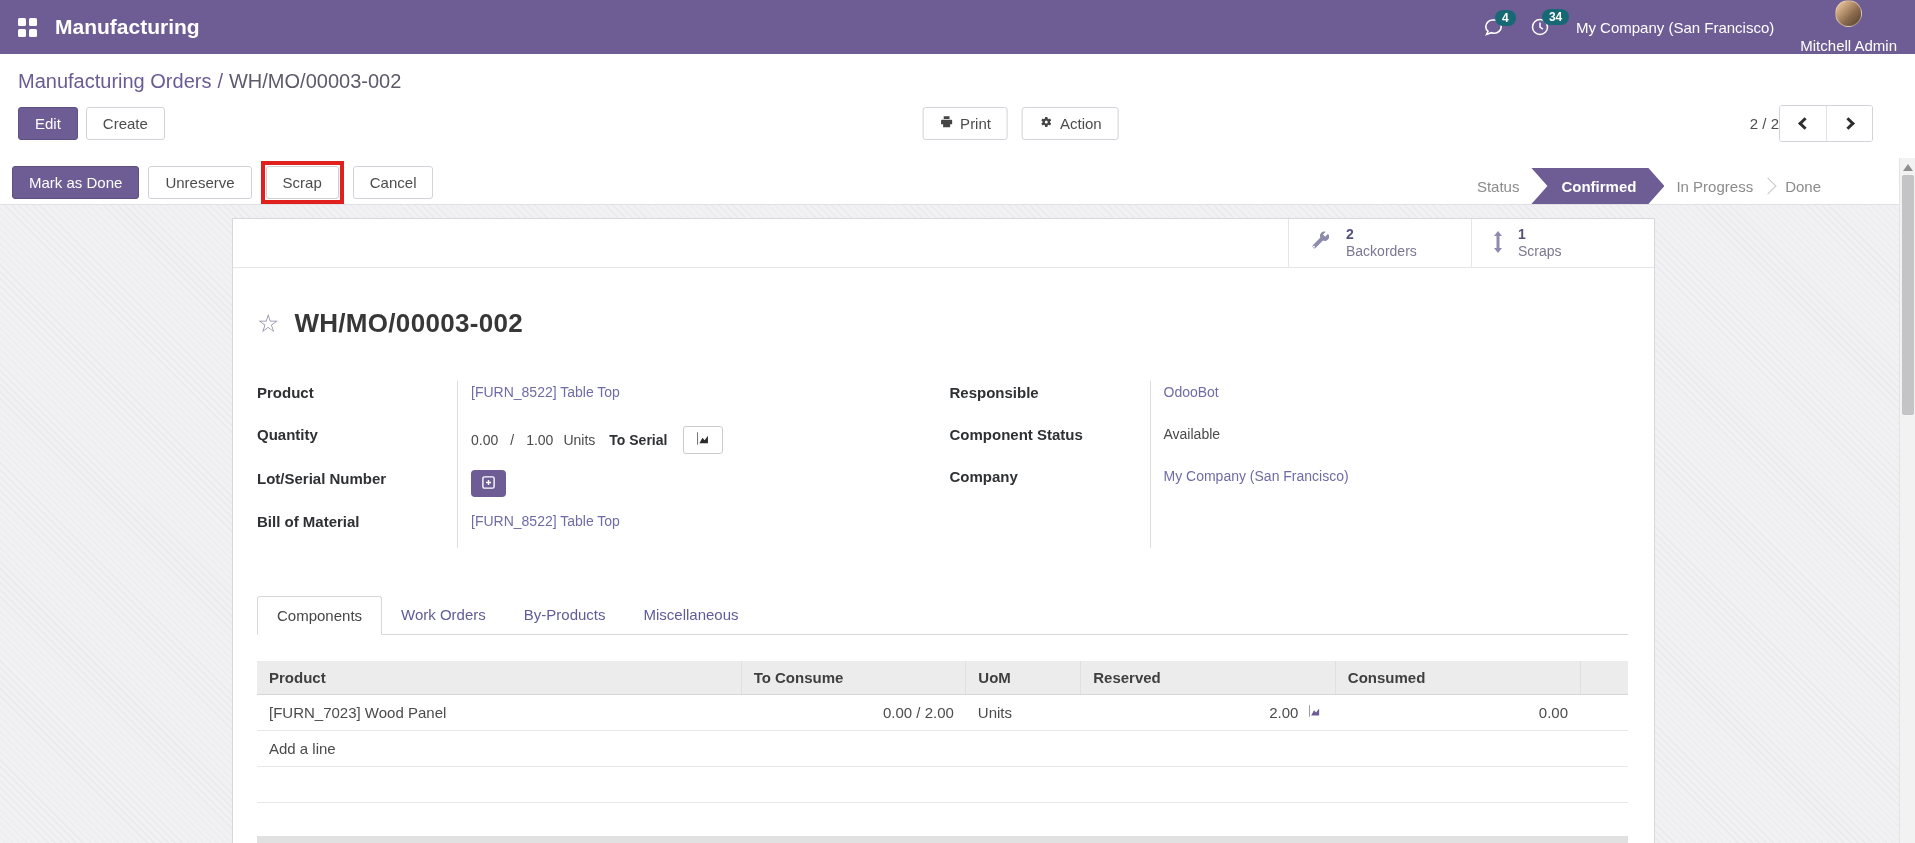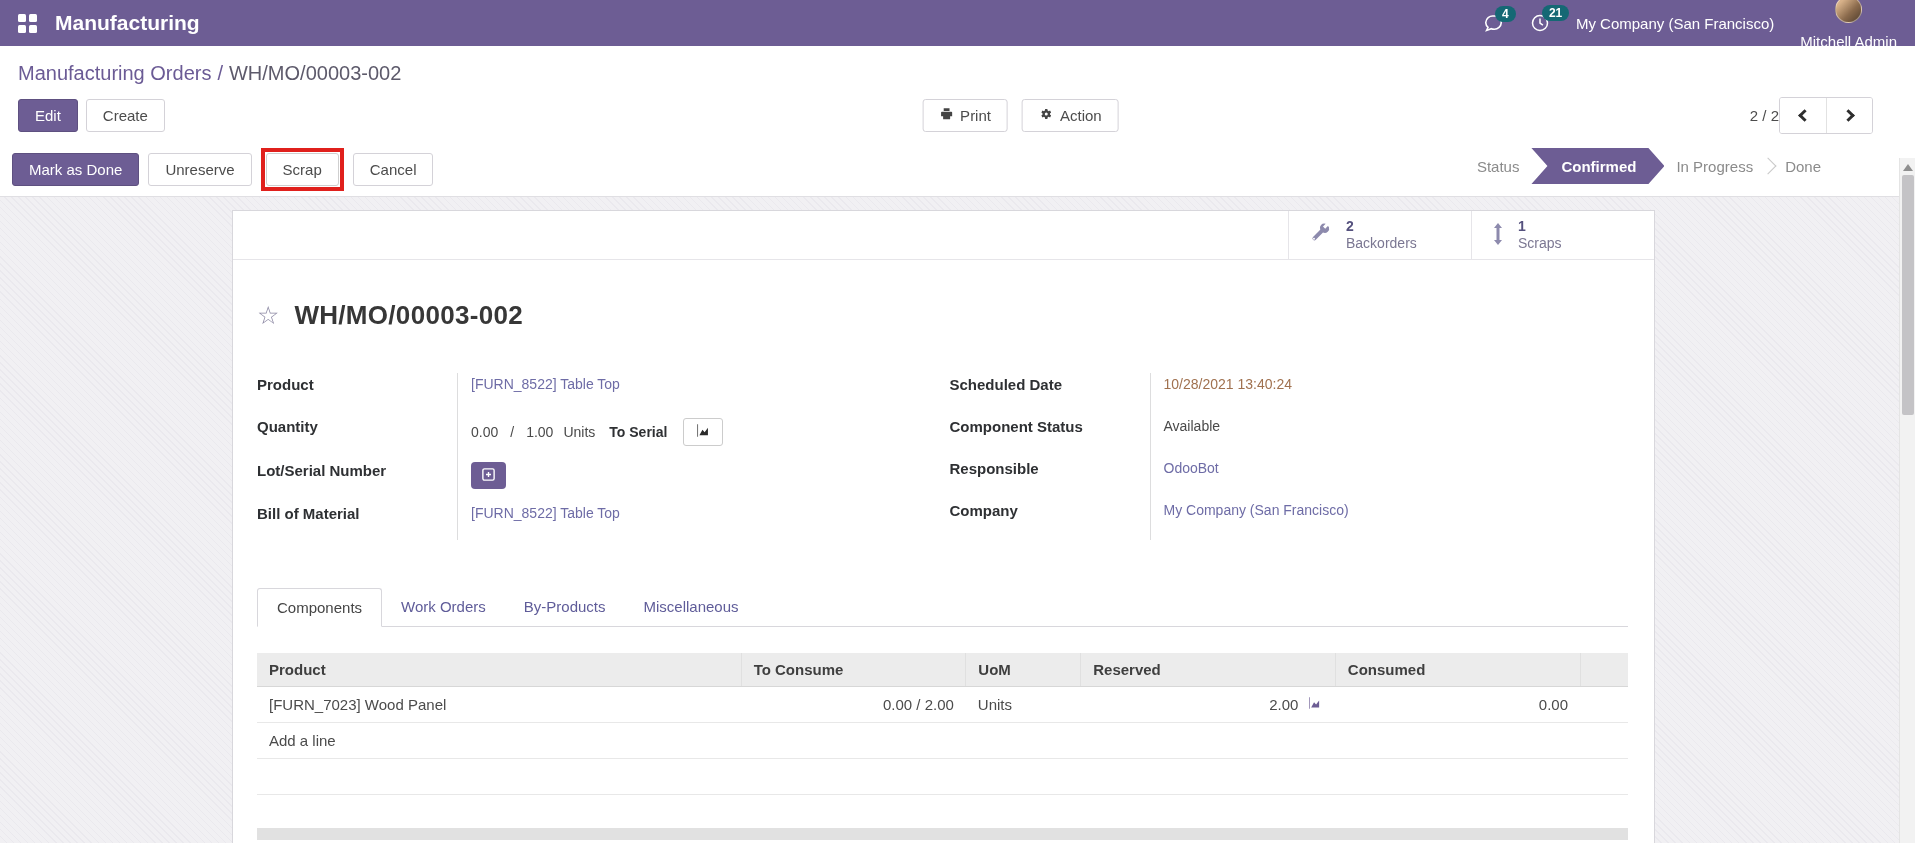--- a/index.html
+++ b/index.html
@@ -8,21 +8,21 @@
     --highlight-red:#e0201c;
     --link:#6e6ca6;
     --date-brown:#a0714f;
     --label:#2e3033;
   }
   *{box-sizing:border-box; margin:0; padding:0;}
   html,body{width:1915px;height:843px;overflow:hidden;}
   body{font-family:"Liberation Sans",sans-serif;font-size:15px;color:#4a4a4a;background:#fff;}
 
   
-  .navbar{height:46px;background:var(--accent);display:flex;align-items:center;padding:0 18px;color:#fff;}
+  .navbar{height:54px;background:var(--accent);display:flex;align-items:center;padding:0 18px;color:#fff;}
   .apps-icon{display:grid;grid-template-columns:8px 8px;grid-template-rows:8px 8px;gap:3px;margin-right:18px;cursor:pointer;}
   .apps-icon span{background:#fff;border-radius:1.5px;}
   .brand{font-size:21px;font-weight:700;margin-right:46px;cursor:pointer;}
   .nav-menu{display:flex;gap:42px;font-size:15px;color:#ece8f4;}
   .nav-menu .menu-item{cursor:pointer;padding:14px 0;}
   .nav-spacer{flex:1;}
   .nav-right{display:flex;align-items:center;gap:26px;}
   .icon-btn{position:relative;cursor:pointer;display:flex;align-items:center;}
   .icon-btn svg{display:block;}
   .badge{position:absolute;top:-8px;left:12px;background:var(--badge-teal);color:#fff;font-size:12px;font-weight:700;border-radius:9px;padding:1px 7px;line-height:14px;}
@@ -46,21 +46,21 @@
   .right-group{margin-left:auto;display:flex;align-items:center;padding-right:24px;}
   .pager-count{font-size:15px;color:#4c4c4c;}
   .pager-group{display:flex;border:1px solid #d4d2d8;border-radius:3px;overflow:hidden;}
   .pager-btn{width:46px;height:35px;background:#fff;display:flex;align-items:center;justify-content:center;cursor:pointer;}
   .pager-btn + .pager-btn{border-left:1px solid #e2e2e2;}
   .chev{width:9px;height:9px;border-left:3px solid #2e2e2e;border-bottom:3px solid #2e2e2e;}
   .chev.left{transform:rotate(45deg);margin-left:3px;}
   .chev.right{transform:rotate(225deg);margin-right:3px;}
 
   
-  .statusbar-row{display:flex;align-items:flex-start;justify-content:space-between;height:49px;padding:0 30px 0 12px;
+  .statusbar-row{display:flex;align-items:flex-end;justify-content:space-between;height:49px;padding:0 30px 0 12px;
                  border-bottom:1px solid #e0dfe3;background:#fff;}
   .action-group{display:flex;align-items:center;gap:9px;}
   .scrap-highlight{border:4px solid var(--highlight-red);padding:1px;display:inline-flex;}
   .steps{display:flex;align-items:stretch;height:36px;margin-right:48px;}
   .step{display:flex;align-items:center;padding:0 16px;color:#8b8b8b;font-size:15px;cursor:pointer;position:relative;}
   .step.active{background:var(--accent);color:#fff;font-weight:600;padding:0 28px 0 30px;
     clip-path:polygon(0 0, calc(100% - 16px) 0, 100% 50%, calc(100% - 16px) 100%, 0 100%, 16px 50%);margin:0 -4px;}
   .step.sep-after::after{content:"";position:absolute;right:-5px;top:50%;width:11px;height:11px;
     border-top:1px solid #c9c9c9;border-right:1px solid #c9c9c9;transform:translateY(-50%) rotate(45deg);}
 
@@ -140,21 +140,21 @@
       </span>
       <span class="badge">4</span>
     </div>
     <div class="icon-btn">
       <span>
         <svg width="20" height="20" viewBox="0 0 24 24" fill="none" stroke="#fff" stroke-width="1.8">
           <circle cx="12" cy="12" r="9"></circle>
             <path d="M12 6.5V12l3.5 2.5"></path>
         </svg>
       </span>
-      <span class="badge">21</span>
+      <span class="badge">34</span>
     </div>
     <div class="nav-company">My Company (San Francisco)</div>
     <div class="nav-user">
       <div class="avatar"></div>
       <span>Mitchell Admin</span>
     </div>
   </div>
 </div>
 
 <div class="breadcrumb-row">
@@ -290,30 +290,26 @@
             </div>
           </div>
           <div class="frow">
             <div class="flabel">Bill of Material</div>
             <div class="fvalue"><span class="link-val">[FURN_8522] Table Top</span></div>
           </div>
         </div>
 
         <div class="fcol">
           <div class="frow">
-            <div class="flabel">Scheduled Date</div>
-            <div class="fvalue"><span class="date-val">10/28/2021 13:40:24</span></div>
+            <div class="flabel">Responsible</div>
+            <div class="fvalue"><span class="link-val">OdooBot</span></div>
           </div>
           <div class="frow">
             <div class="flabel">Component Status</div>
             <div class="fvalue"><span>Available</span></div>
-          </div>
-          <div class="frow">
-            <div class="flabel">Responsible</div>
-            <div class="fvalue"><span class="link-val">OdooBot</span></div>
           </div>
           <div class="frow">
             <div class="flabel">Company</div>
             <div class="fvalue"><span class="link-val">My Company (San Francisco)</span></div>
           </div>
         </div>
       </div>
 
       <div class="tabs">
         <div class="tab active">Components</div>

